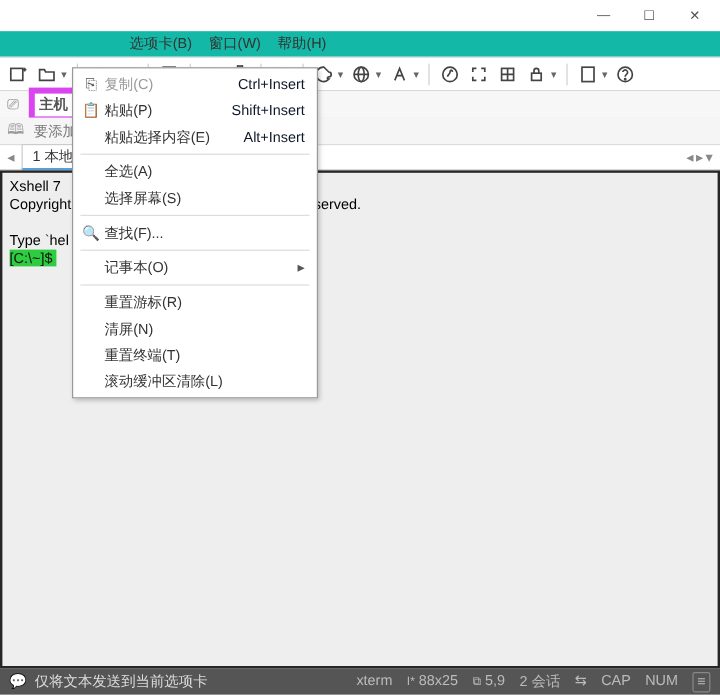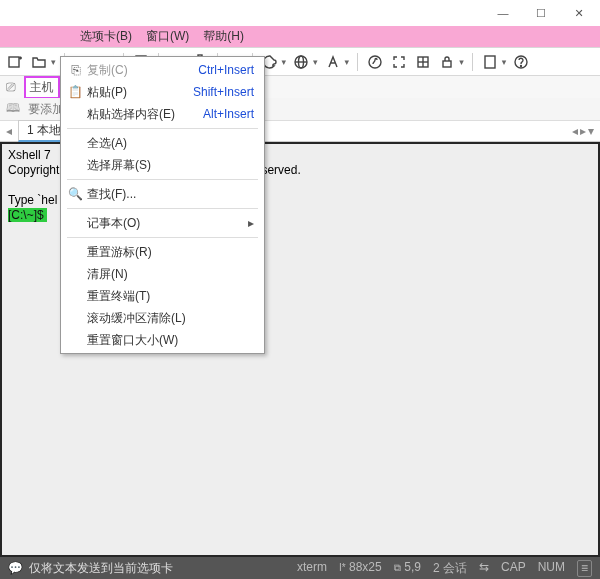--- a/index.html
+++ b/index.html
@@ -1,40 +1,40 @@
 <!DOCTYPE html>
 <html><head>
 <meta charset="utf-8">
 <style>
 * { margin:0; padding:0; box-sizing:border-box; font-family:"Microsoft YaHei","SimSun",sans-serif; font-size:12px; }
 body { background:#f0f0f0; width:600px; height:579px; overflow:hidden; display:flex; flex-direction:column; }
 .titlebar { height:26px; background:#fff; display:flex; justify-content:flex-end; align-items:center; padding:0 2px; }
 .titlebar .tbtn { width:38px; height:24px; display:flex; align-items:center; justify-content:center; color:#555; font-size:11px; }
-.menubar { height:22px; background:#f9a8d4; display:flex; align-items:center; padding-left:80px; gap:14px; border-bottom:1px solid #d8d8d8;}
+.menubar { height:22px; background:#14b8a6; display:flex; align-items:center; padding-left:108px; gap:14px; border-bottom:1px solid #d8d8d8;}
 .menubar span { color:#333; }
 .toolbar { height:28px; background:#fff; display:flex; align-items:center; padding:0 6px; gap:6px; border-bottom:1px solid #d8d8d8;}
 .tool { width:18px; height:18px; display:flex; align-items:center; justify-content:center; color:#555;}
 .tool svg { width:16px; height:16px; stroke:#444; fill:none; stroke-width:1.4;}
 .vsep { width:1px; height:18px; background:#cfcfcf; margin:0 2px;}
 .dd{font-size:9px;color:#666;margin-left:-3px;}
 .hostrow { height:22px; background:#f7f7f7; display:flex; align-items:center; padding:0 6px; gap:8px;}
-.hostlabel{ color:#555; border:2px solid #d946ef; padding:1px 4px; background:#fff;}
+.hostlabel{ color:#555; border:5px solid #d946ef; padding:1px 4px; background:#fff;font-weight:bold;}
 .favrow { height:22px; background:#f5f5f5; display:flex; align-items:center; padding:0 6px; gap:8px; color:#777;}
 .tabrow { height:22px; background:#fff; border-top:1px solid #ddd; border-bottom:1px solid #ccc; display:flex; align-items:center; padding:0 6px;}
 .tabl { background:#fff; border:1px solid #ccc; border-bottom:2px solid #5aa0d8; padding:1px 8px; color:#333;}
 .tabrow .arrows{ margin-left:auto; color:#888; display:flex; gap:2px;}
 .termwrap { flex:1; background:#262626; padding:2px; position:relative; }
 .term { width:100%; height:100%; background:#eee; color:#000; font-family:Consolas,"Courier New",monospace; font-size:12px; padding:4px 6px; white-space:pre; }
 .term .prompt { background:#2ecc40; color:#111; }
 .ctxmenu { position:absolute; left:60px; top:56px; width:205px; background:#fff; border:1px solid #999; box-shadow:2px 2px 4px rgba(0,0,0,0.25); z-index:50; padding:2px 0;}
 .ctxmenu .row { display:flex; align-items:center; height:22px; padding:0 10px 0 4px; color:#333; }
 .ctxmenu .row.disabled{ color:#999 }
 .ctxmenu .row .ic { width:22px; display:flex; justify-content:center; color:#555;}
 .ctxmenu .row .lbl{ flex:1; }
-.ctxmenu .row .sc { color:#1d4ed8; }
+.ctxmenu .row .sc { color:#0f172a; }
 .ctxmenu .row .sub { color:#555; }
 .ctxmenu hr { border:none; border-top:1px solid #ddd; margin:3px 6px;}
 .statusbar { height:22px; background:#555; color:#ddd; display:flex; align-items:center; padding:0 8px; }
 .statusbar .right { margin-left:auto; display:flex; gap:12px; color:#bbb; font-size:11px;}
 .badge{ border:1px solid #888; padding:0 3px; border-radius:2px;}
 .statusbar .right .h{font-size:10px;color:#bbb}
 </style>
 </head>
 <body>
 
@@ -244,24 +244,20 @@
       <span class="ic"></span>
       <span class="lbl">清屏(N)</span>
     </div>
   <div class="row">
       <span class="ic"></span>
       <span class="lbl">重置终端(T)</span>
     </div>
   <div class="row">
       <span class="ic"></span>
       <span class="lbl">滚动缓冲区清除(L)</span>
-    </div>
-  <div class="row">
-      <span class="ic"></span>
-      <span class="lbl">重置窗口大小(W)</span>
     </div>
 </div>
 
 <div class="statusbar">
   <span style="margin-right:6px">💬</span>
   <span>仅将文本发送到当前选项卡</span>
   <div class="right">
     <span>xterm</span>
     <span><span class="h">I*</span> <span>88x25</span></span>
     <span><span class="h">⧉</span> <span>5,9</span></span>

